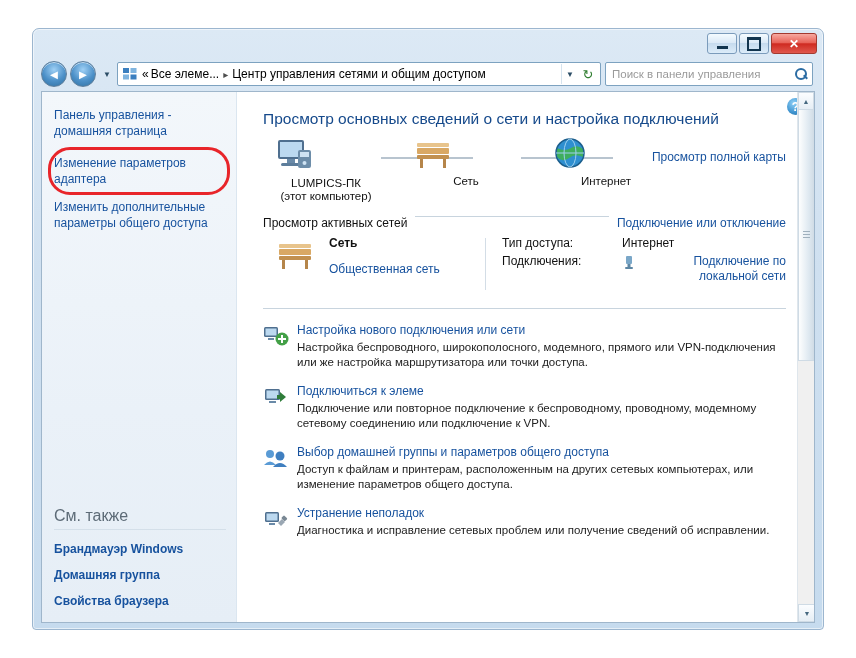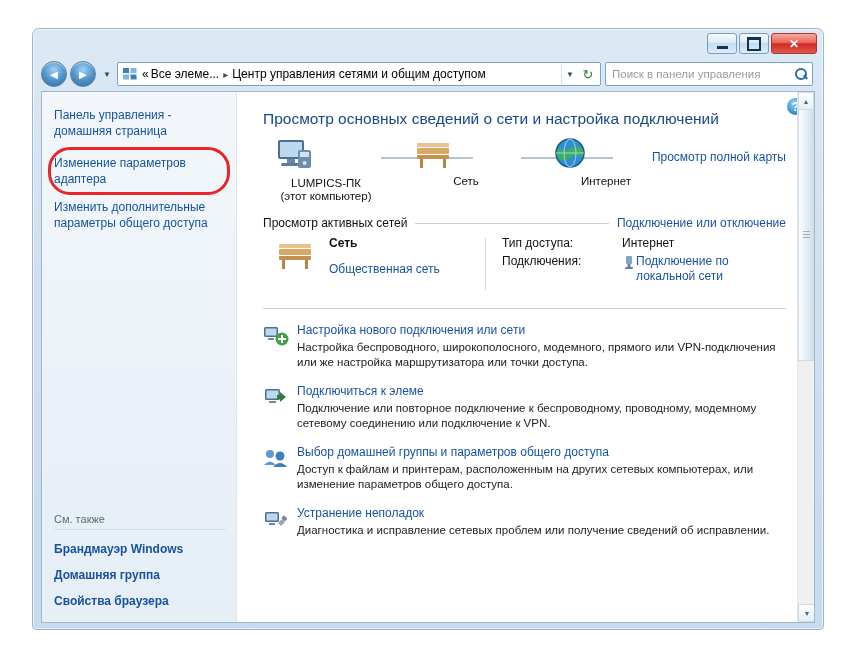--- a/index.html
+++ b/index.html
@@ -227,21 +227,21 @@
     pointer-events: none;
   }
   #see-also {
     position: absolute;
     left: 0;
     bottom: 8px;
     width: 100%;
   }
   #see-also .sa-title {
     color: #5d6b77;
-    font-size: 11px;
+    font-size: 16px;
     padding: 4px 4px 2px 12px;
   }
   #see-also .sa-sep {
     height: 1px;
     background: #d4dfe9;
     margin: 2px 10px 6px 12px;
   }
   #see-also .lp-link { padding: 5px 10px 5px 12px; font-weight: bold; }
 
   
@@ -306,21 +306,21 @@
     position: absolute;
     right: 0;
     top: 14px;
     color: #17529e;
     font-size: 12px;
   }
 
   
   .sec-head {
     display: flex;
-    align-items: center;
+    align-items: flex-start;
     margin: 10px 0 6px 0;
   }
   .sec-head .txt {
     font-size: 12px;
     color: #111;
     padding-right: 8px;
     white-space: nowrap;
   }
   .sec-head .rule {
     flex: 1 1 auto;
@@ -354,21 +354,21 @@
     background: #d3dde6;
     margin: 2px 16px 2px 0;
   }
   #an-right {
     flex: 1 1 auto;
     font-size: 12px;
   }
   .kv { display: flex; margin-bottom: 4px; }
   .kv .k { width: 120px; color: #111; }
   .kv .v { color: #111; }
-  .conn-line { display: flex; align-items: flex-start; }
+  .conn-line { display: flex; align-items: flex-start; text-align: right; }
   .conn-icon { width: 14px; display: flex; justify-content: center; padding-top: 1px; }
   .conn-links { color: #17529e; line-height: 15px; }
 
   
   .task {
     display: flex;
     margin-top: 14px;
   }
   .task .ticon {
     width: 34px;

